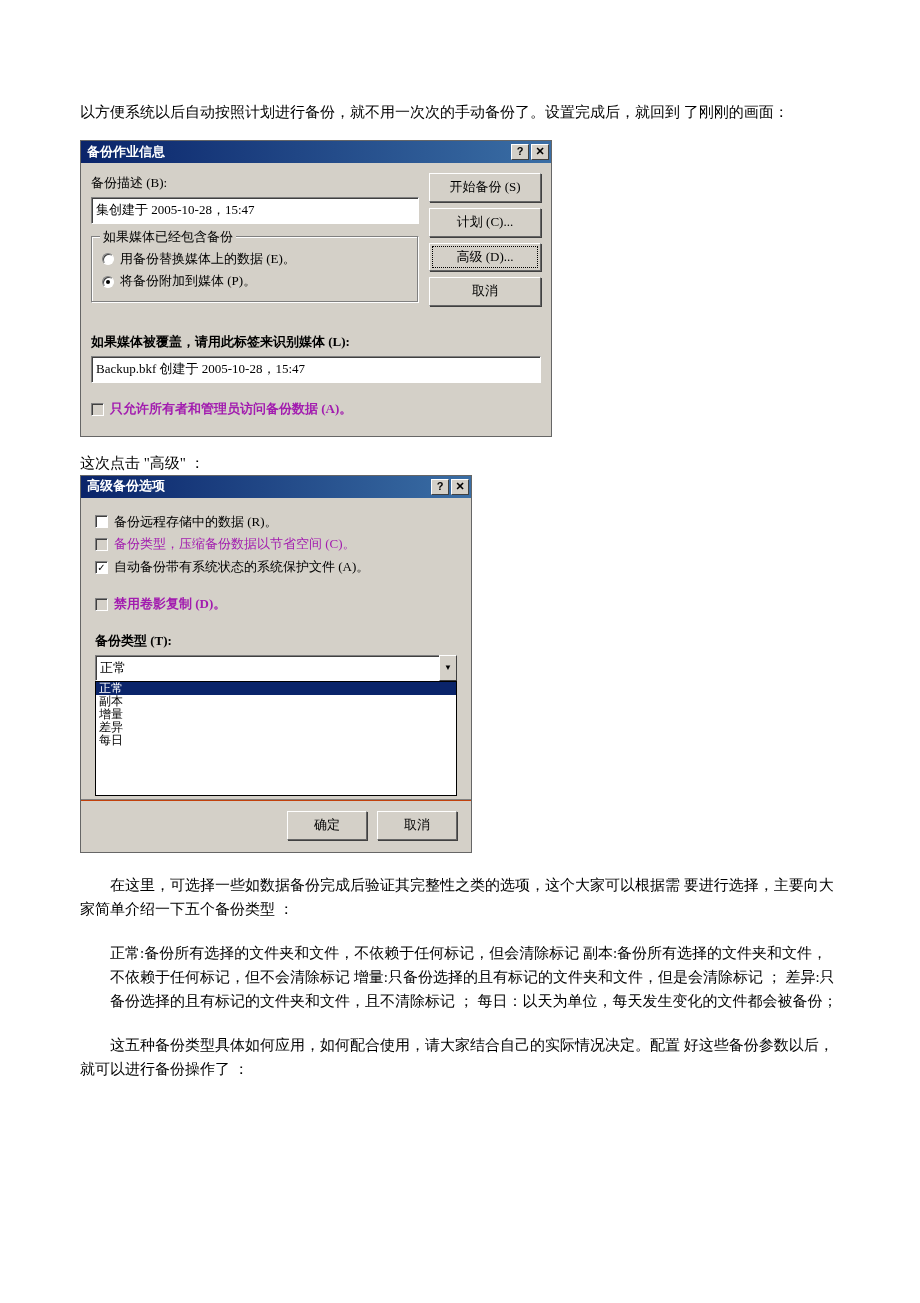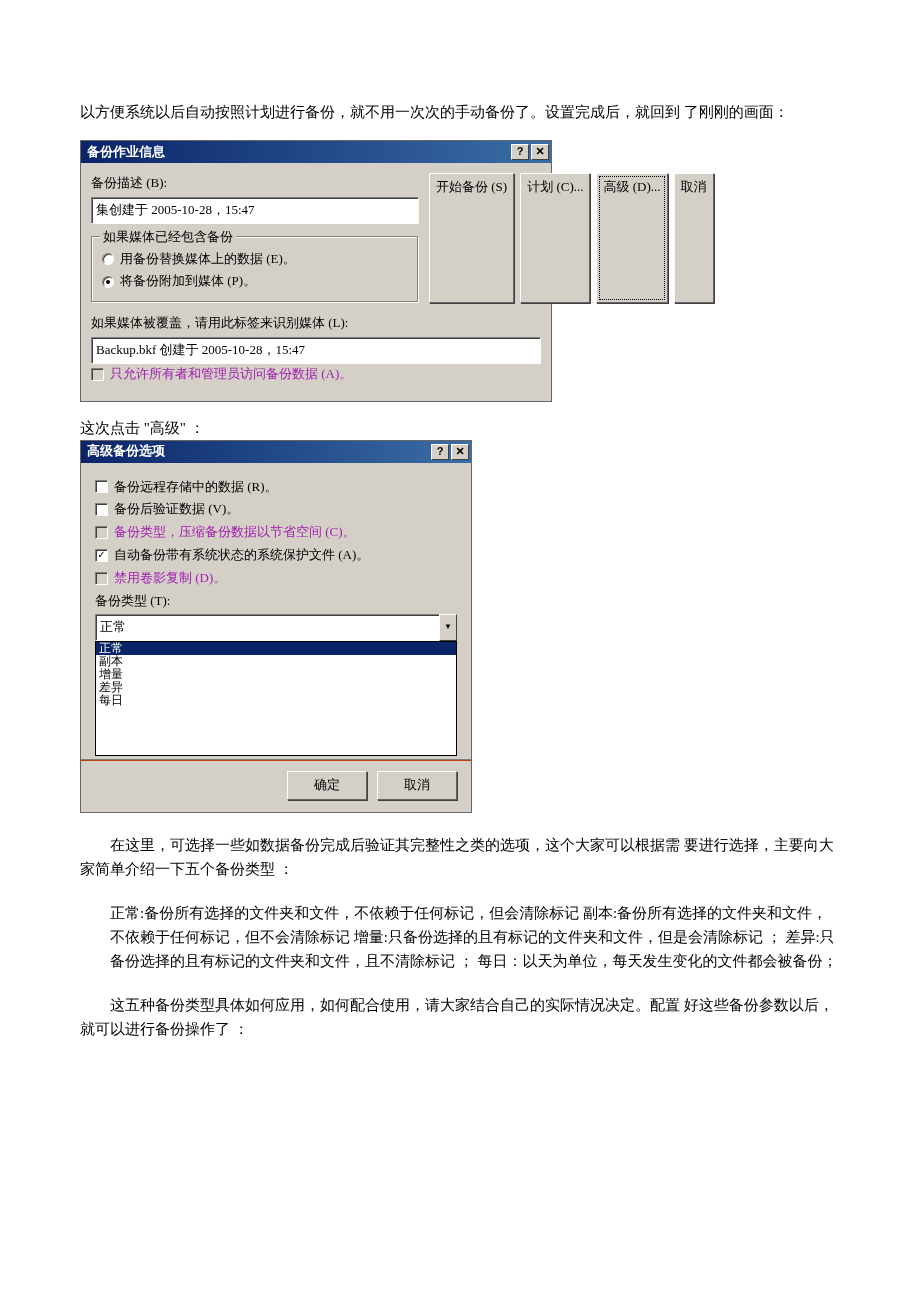--- a/index.html
+++ b/index.html
@@ -45,21 +45,21 @@
       display: flex; align-items: center; justify-content: center;
       margin-left: 2px; font-weight: bold;
       font-family: sans-serif;
     }
     .dialog-body {
       display: flex;
       padding: 10px;
       gap: 10px;
     }
     .left-col { flex: 1; }
-    .right-col { width: 112px; display: flex; flex-direction: row; gap: 6px; }
+    .right-col { width: 112px; display: flex; flex-direction: column; gap: 6px; }
     .push-button {
       background: #d4d0c8;
       border-top: 1px solid #fff;
       border-left: 1px solid #fff;
       border-right: 1px solid #666;
       border-bottom: 1px solid #666;
       box-shadow: 1px 1px 0 #404040;
       text-align: center;
       padding: 3px 6px;
       font-size: 13px;
@@ -117,21 +117,21 @@
       border-right: 1px solid #fff; border-bottom: 1px solid #fff;
       box-shadow: inset 1px 1px 0 #404040;
       display: flex; align-items: center; justify-content: center;
       font-size: 10px; font-family: sans-serif; color: #000;
     }
     .checkbox.disabled { background: #d4d0c8; }
     .disabled-text { color: #a21caf; }
     .dialog-lower {
       padding: 0 10px 14px 10px;
     }
-    .sep { margin-top: 0; }
+    .sep { margin-top: 16px; font-weight: bold; }
     .advanced-body { padding: 12px 14px 4px 14px; }
     .dropdown-row {
       display: flex;
     }
     .dropdown-field {
       flex: 1;
       border-top: 1px solid #808080;
       border-left: 1px solid #808080;
       border-bottom: 1px solid #fff;
       box-shadow: inset 1px 1px 0 #404040;
@@ -217,24 +217,20 @@
     <span class="title">高级备份选项</span>
     <div class="winbtn">?</div>
     <div class="winbtn">✕</div>
   </div>
   <div class="advanced-body">
     <div class="check-row">
       <span class="checkbox"></span>
       <span>备份远程存储中的数据 (R)。</span>
     </div>
     <div class="check-row">
-      <span class="checkbox"></span>
-      <span>备份后验证数据 (V)。</span>
-    </div>
-    <div class="check-row">
       <span class="checkbox disabled"></span>
       <span class="disabled-text">备份类型，压缩备份数据以节省空间 (C)。</span>
     </div>
     <div class="check-row">
       <span class="checkbox">✓</span>
       <span>自动备份带有系统状态的系统保护文件 (A)。</span>
     </div>
     <div class="check-row sep">
       <span class="checkbox disabled"></span>
       <span class="disabled-text">禁用卷影复制 (D)。</span>

